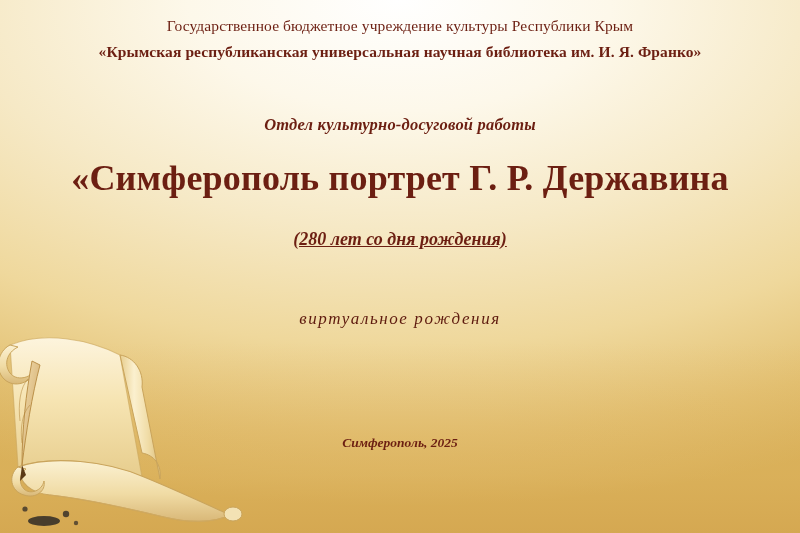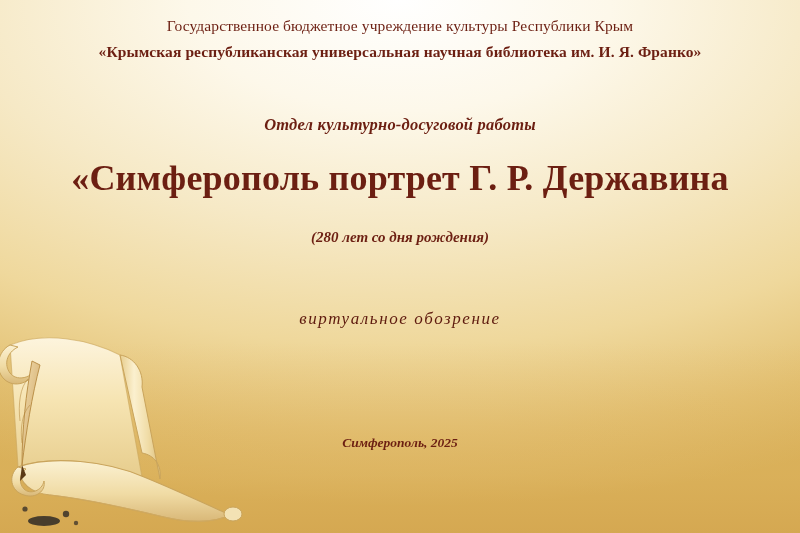--- a/index.html
+++ b/index.html
@@ -65,23 +65,24 @@
   #main-title {
     top: 155px;
     font-size: 36px;
     font-weight: bold;
     letter-spacing: 0.2px;
     white-space: nowrap;
   }
 
   #anniversary {
     top: 228px;
-    font-size: 15px;
+    font-size: 18px;
     font-weight: bold;
     font-style: italic;
+    text-decoration: underline;
   }
 
   #format {
     top: 308px;
     font-size: 17px;
     font-style: italic;
     letter-spacing: 1.6px;
     color: #5e1a0e;
   }
 
@@ -109,21 +110,21 @@
   <div class="txt" id="org-line1">Государственное бюджетное учреждение культуры  Республики Крым</div>
 
   <div class="txt" id="org-line2">«Крымская республиканская универсальная научная библиотека им. И. Я. Франко»</div>
 
   <div class="txt" id="department">Отдел культурно-досуговой работы</div>
 
   <div class="txt" id="main-title">«Симферополь портрет  Г. Р. Державина</div>
 
   <div class="txt" id="anniversary">(280 лет со дня рождения)</div>
 
-  <div class="txt" id="format">виртуальное  обозрение</div>
+  <div class="txt" id="format">виртуальное  рождения</div>
 
   <div class="txt" id="place-year">Симферополь, 2025</div>
 
   <svg id="scroll-art" viewBox="0 0 280 230" aria-hidden="true">
     <defs>
       <linearGradient id="paper" x1="0" y1="0" x2="0" y2="1">
         <stop offset="0%" stop-color="#fdf4dd"></stop>
         <stop offset="45%" stop-color="#f6e4b2"></stop>
         <stop offset="100%" stop-color="#e7cd8d"></stop>
       </linearGradient>

